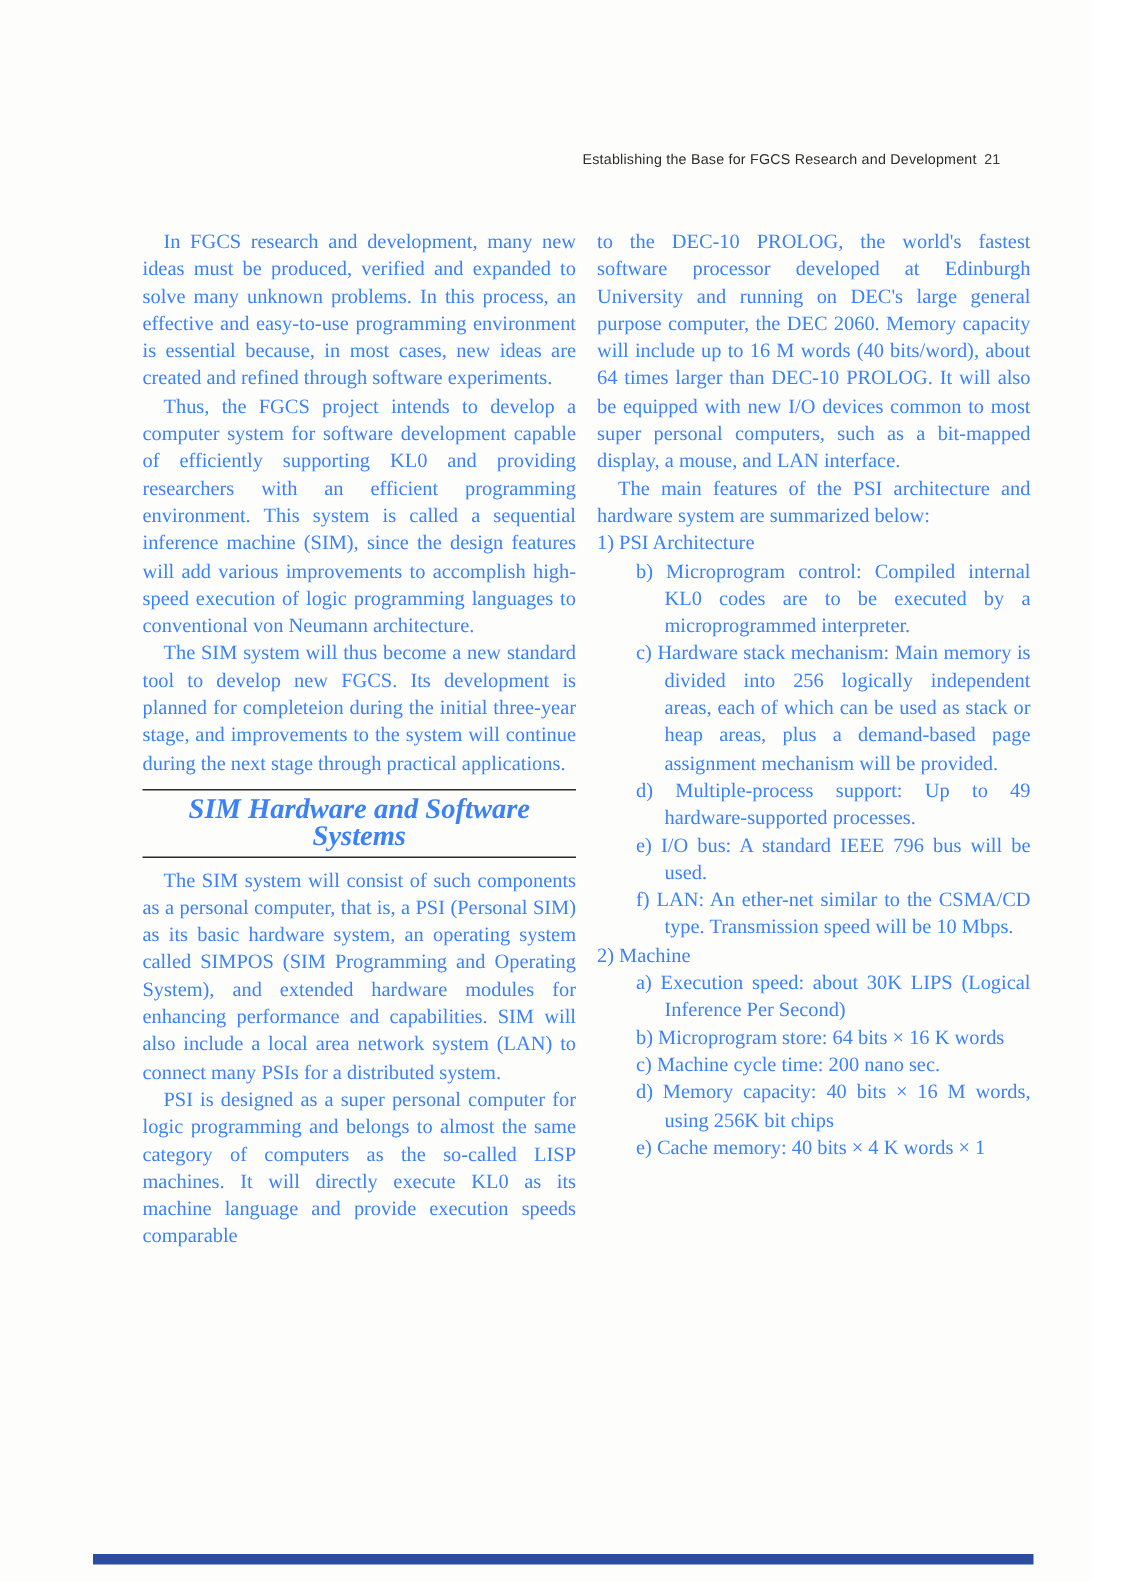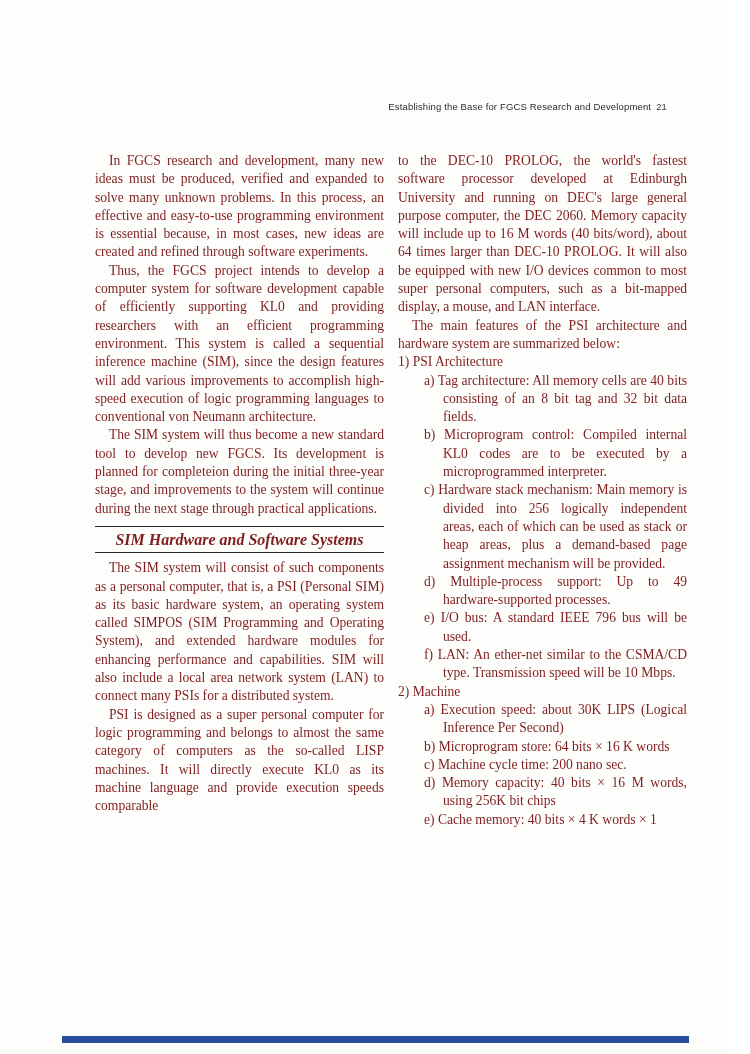--- a/index.html
+++ b/index.html
@@ -26,31 +26,31 @@
     position:absolute;
     top:152px; left:95px;
     display:flex;
     gap:14px;
   }
   .col {
     width:289px;
     font-size:13.6px;
     line-height:18.3px;
     text-align:justify;
-    color:#7f1d1d;
+    color:#3b82f6;
   }
   .para { text-indent:14px; }
   .para.noindent { text-indent:0; }
   .sec-heading-block { margin-top:8px; margin-bottom:6px; }
   .rule { border-top:1.4px solid #2a2a2a; height:0; }
   .sec-heading {
     font-weight:bold;
     font-style:italic;
     text-align:center;
-    font-size:16px;
+    font-size:19px;
     padding:4px 0 3px 0;
   }
   .num-item { padding-left:18px; text-indent:-18px; }
   .letter-item { margin-left:26px; padding-left:19px; text-indent:-19px; }
   .footer-bar {
     position:absolute;
     left:62px; top:1036px;
     width:627px; height:7px;
     background:#2b4d9e;
   }
@@ -82,23 +82,20 @@
     </div>
 
     <div class="col">
       <p class="para noindent">to the DEC-10 PROLOG, the world's fastest software processor developed at Edinburgh University and running on DEC's large general purpose computer, the DEC 2060. Memory capacity will include up to 16 M words (40 bits/word), about 64 times larger than DEC-10 PROLOG. It will also be equipped with new I/O devices common to most super personal computers, such as a bit-mapped display, a mouse, and LAN interface.</p>
       <p class="para">The main features of the PSI architecture and hardware system are summarized below:</p>
 
       <div class="num-item">
         <span>1)</span> <span>PSI Architecture</span>
       </div>
       <div class="letter-item">
-        <span>a)</span> <span>Tag architecture: All memory cells are 40 bits consisting of an 8 bit tag and 32 bit data fields.</span>
-      </div>
-      <div class="letter-item">
         <span>b)</span> <span>Microprogram control: Compiled internal KL0 codes are to be executed by a microprogrammed interpreter.</span>
       </div>
       <div class="letter-item">
         <span>c)</span> <span>Hardware stack mechanism: Main memory is divided into 256 logically independent areas, each of which can be used as stack or heap areas, plus a demand-based page assignment mechanism will be provided.</span>
       </div>
       <div class="letter-item">
         <span>d)</span> <span>Multiple-process support: Up to 49 hardware-supported processes.</span>
       </div>
       <div class="letter-item">
         <span>e)</span> <span>I/O bus: A standard IEEE 796 bus will be used.</span>

